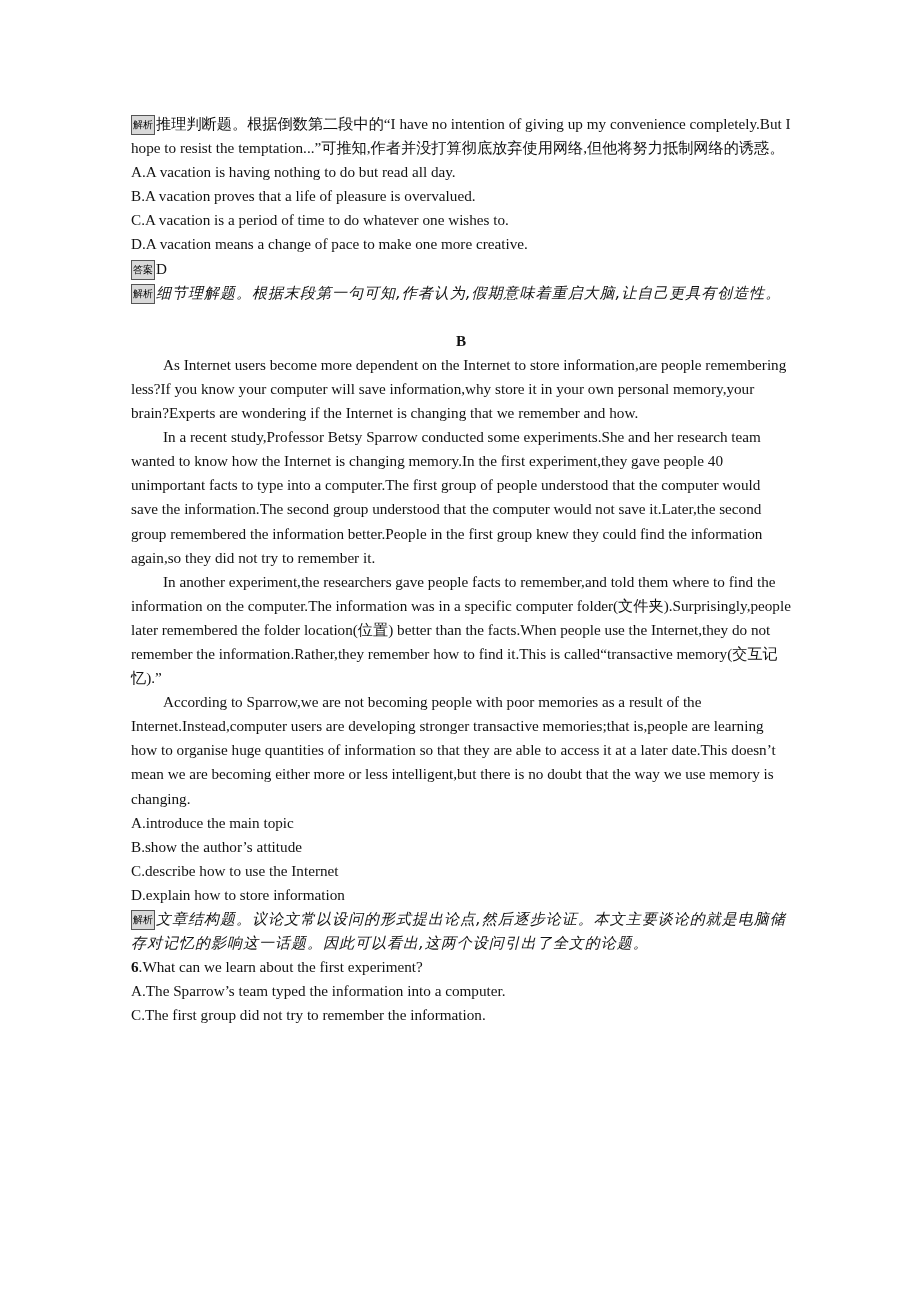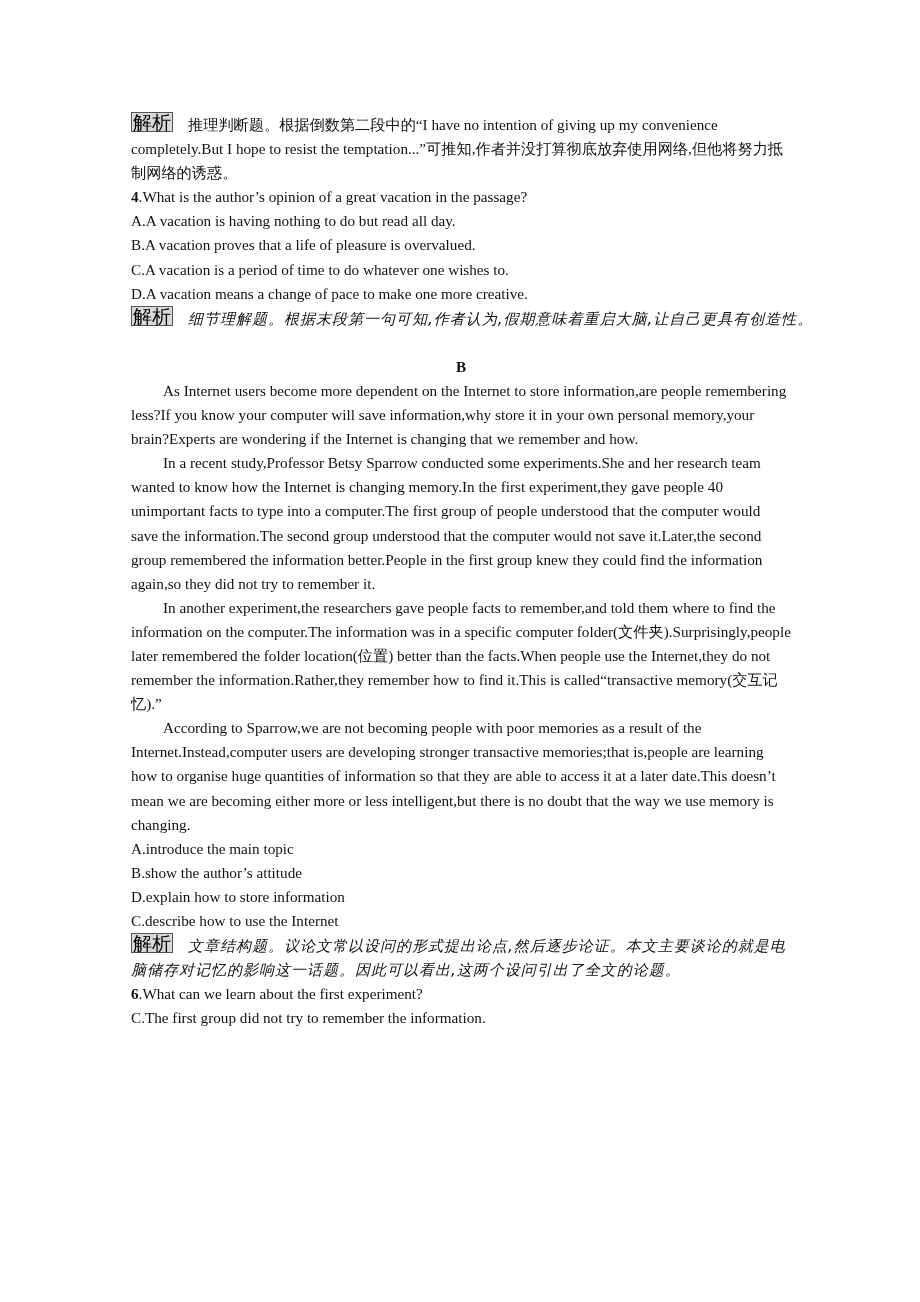--- a/index.html
+++ b/index.html
@@ -7,59 +7,60 @@
   .page {
     position: absolute; left: 131px; top: 112px; width: 660px;
     font-family: "Liberation Serif", "DejaVu Serif", serif;
     font-size: 15.2px; color: #111; line-height: 24.1px;
   }
   .line { white-space: nowrap; }
   .para { white-space: normal; }
   .indent { text-indent: 32px; }
   .badge {
     display: inline-block; background: #d9d9d9; border: 1px solid #555;
-    font-family: "DejaVu Sans", sans-serif; font-size: 19px; line-height: 18px;
-    padding: 0 1px; margin-right: 15px; vertical-align: 1px; color: #000;
+    font-family: "DejaVu Sans", sans-serif; font-size: 10px; line-height: 18px;
+    padding: 0 1px; margin-right: 1px; vertical-align: 1px; color: #000;
   }
   .cn { font-family: "DejaVu Sans", sans-serif; font-size: 15px; letter-spacing: 1px; font-style: italic; }
   .qnum { font-weight: bold; }
   .section-title { text-align: center; font-weight: bold; margin-top: 24px; margin-bottom: 0; }
   .block { margin: 0; }
 </style>
 </head>
 <body>
 
 <div class="page">
 
   <p class="block para"><span class="badge">解析</span><span>推理判断题。根据倒数第二段中的“I have no intention of giving up my convenience completely.But I hope to resist the temptation...”可推知,作者并没打算彻底放弃使用网络,但他将努力抵制网络的诱惑。</span></p>
 
   <div>
-    <div class="line"><span class="qnum">4</span><span>.What is the author’s opinion of a great vacation in the passage?</span></div>
     <div class="line">A.A vacation is having nothing to do but read all day.</div>
     <div class="line">B.A vacation proves that a life of pleasure is overvalued.</div>
     <div class="line">C.A vacation is a period of time to do whatever one wishes to.</div>
     <div class="line">D.A vacation means a change of pace to make one more creative.</div>
+    <div class="line"><span class="badge">答案</span><span>D</span></div>
     <div class="line"><span class="badge">解析</span><span class="cn">细节理解题。根据末段第一句可知,作者认为,假期意味着重启大脑,让自己更具有创造性。</span></div>
   </div>
 
   <div class="section-title">B</div>
 
   <div>
     <p class="block para indent">As Internet users become more dependent on the Internet to store information,are people remembering less?If you know your computer will save information,why store it in your own personal memory,your brain?Experts are wondering if the Internet is changing that we remember and how.</p>
     <p class="block para indent">In a recent study,Professor Betsy Sparrow conducted some experiments.She and her research team wanted to know how the Internet is changing memory.In the first experiment,they gave people 40 unimportant facts to type into a computer.The first group of people understood that the computer would save the information.The second group understood that the computer would not save it.Later,the second group remembered the information better.People in the first group knew they could find the information again,so they did not try to remember it.</p>
     <p class="block para indent">In another experiment,the researchers gave people facts to remember,and told them where to find the information on the computer.The information was in a specific computer folder(文件夹).Surprisingly,people later remembered the folder location(位置) better than the facts.When people use the Internet,they do not remember the information.Rather,they remember how to find it.This is called“transactive memory(交互记忆).”</p>
     <p class="block para indent">According to Sparrow,we are not becoming people with poor memories as a result of the Internet.Instead,computer users are developing stronger transactive memories;that is,people are learning how to organise huge quantities of information so that they are able to access it at a later date.This doesn’t mean we are becoming either more or less intelligent,but there is no doubt that the way we use memory is changing.</p>
   </div>
 
   <div>
     <div class="line">A.introduce the main topic</div>
     <div class="line">B.show the author’s attitude</div>
+    <div class="line">C.describe how to use the Internet</div>
     <div class="line">D.explain how to store information</div>
-    <div class="line">C.describe how to use the Internet</div>
     <p class="block para"><span class="badge">解析</span><span class="cn">文章结构题。议论文常以设问的形式提出论点,然后逐步论证。本文主要谈论的就是电脑储存对记忆的影响这一话题。因此可以看出,这两个设问引出了全文的论题。</span></p>
   </div>
 
   <div>
     <div class="line"><span class="qnum">6</span><span>.What can we learn about the first experiment?</span></div>
+    <div class="line">A.The Sparrow’s team typed the information into a computer.</div>
     <div class="line">C.The first group did not try to remember the information.</div>
   </div>
 
 </div>
 
 </body></html>

